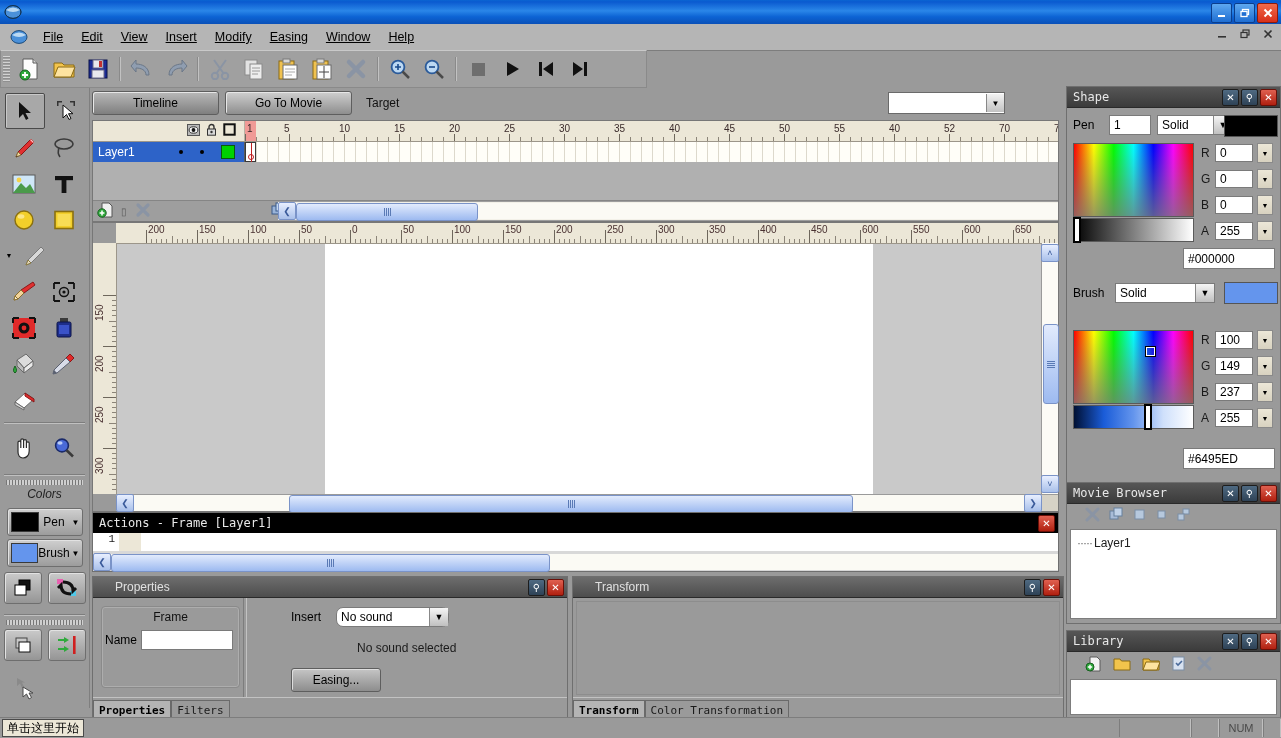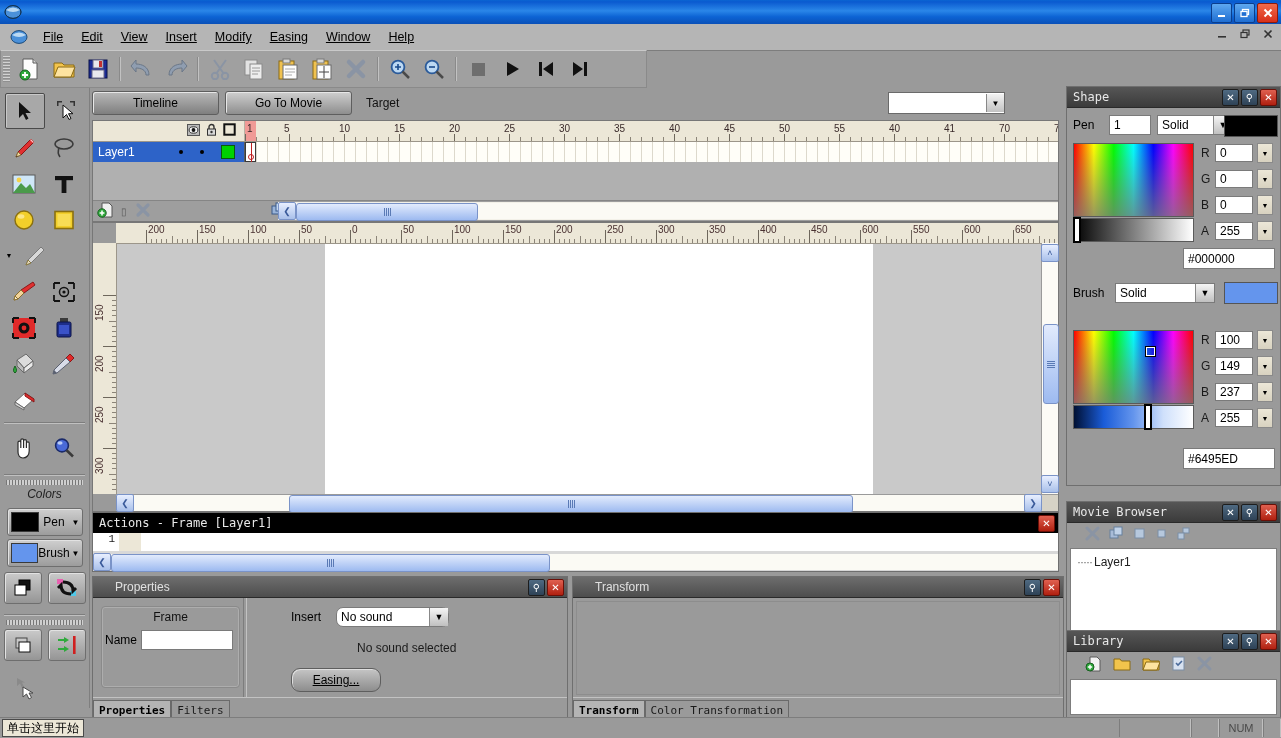--- a/index.html
+++ b/index.html
@@ -263,23 +263,23 @@
 
   
   .ptab{
     height:18px;padding:0 5px;font-family:"DejaVu Sans Mono", monospace;font-size:11px;
     display:flex;align-items:center;border:1px solid #6a6a6a;border-bottom:none;
     background:#9a9a9a;color:#1a1a1a;
   }
   .ptab.on{background:#b4b4b4;color:#000;font-weight:bold;}
   .gbox{border:1px solid #8a8a8a;border-radius:4px;box-shadow:inset 0 0 0 1px #adadad;}
   .pbtn2{
-    height:22px;padding:0 10px;border:1px solid #5e5e5e;border-radius:9px;font-size:12px;
+    height:22px;padding:0 10px;border:1px solid #5e5e5e;border-radius:3px;font-size:12px;
     background:linear-gradient(to bottom,#c5c5c5,#8d8d8d);box-shadow:inset 1px 1px 0 #dedede;
-    display:flex;align-items:center;justify-content:center;text-decoration:underline;
+    display:flex;align-items:center;justify-content:center;
   }
 
   
   .status{
     position:absolute;left:0;bottom:0;width:1281px;height:20px;
     background:#9a9a9a;border-top:1px solid #7d7d7d;display:flex;align-items:center;
   }
   .st-hint{
     margin-left:2px;height:16px;background:#ece7d7;border:1px solid #4a4a4a;
     display:flex;align-items:center;padding:0 4px;font-size:12px;color:#000;
@@ -784,21 +784,21 @@
           <span class="num" style="left: 149px;">15</span>
           <span class="num" style="left: 204px;">20</span>
           <span class="num" style="left: 259px;">25</span>
           <span class="num" style="left: 314px;">30</span>
           <span class="num" style="left: 369px;">35</span>
           <span class="num" style="left: 424px;">40</span>
           <span class="num" style="left: 479px;">45</span>
           <span class="num" style="left: 534px;">50</span>
           <span class="num" style="left: 589px;">55</span>
           <span class="num" style="left: 644px;">40</span>
-          <span class="num" style="left: 699px;">41</span>
+          <span class="num" style="left: 699px;">52</span>
           <span class="num" style="left: 754px;">70</span>
           <span class="num" style="left: 809px;">75</span>
         </div>
     </div>
 
     <div class="tl-layerrow">
       <div class="tl-layerlbl">
         <span>Layer1</span>
         <span style="margin-left:auto;display:flex;align-items:center;gap:17px;padding-right:9px;">
           <span class="tl-dot"></span>
@@ -1386,21 +1386,21 @@
             <span>255</span>
           </span>
         <span class="spin">▼</span>
       </div>
     </div>
     <span class="fld" style="position:absolute;left:116px;top:361px;width:92px;height:21px;">
       <span>#6495ED</span>
     </span>
   </div>
 
-  <div class="panel" style="left:1066px;top:501px;width:213px;height:140px;">
+  <div class="panel" style="left:1066px;top:482px;width:213px;height:140px;">
     <div class="ptitle">
       <span>Movie Browser</span>
       <span class="pbtns">
         <span class="pbtn">✕</span>
         <span class="pbtn">⚲</span>
         <span class="pbtn red">✕</span>
       </span>
     </div>
     <div style="position:absolute;left:0;top:21px;right:0;height:24px;display:flex;align-items:center;gap:9px;padding-left:18px;">
       <span>

